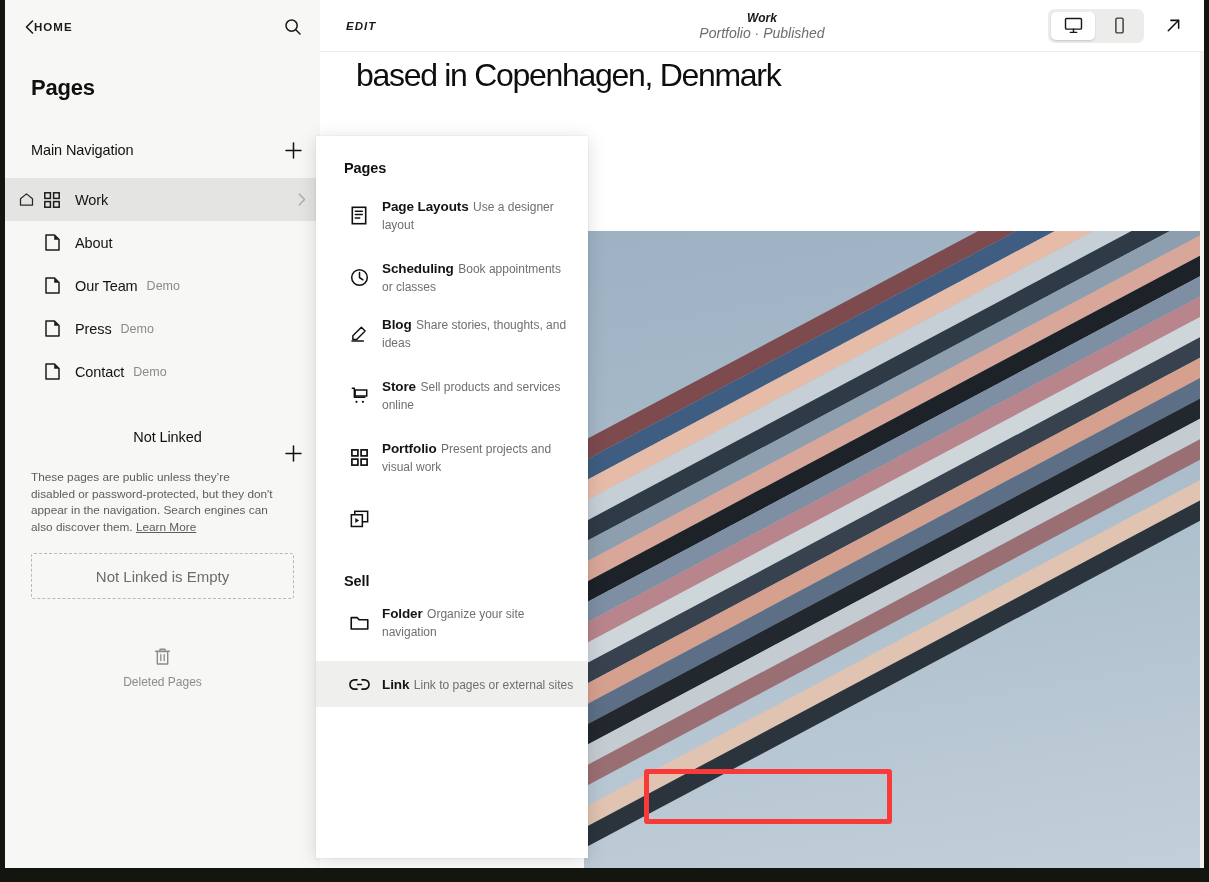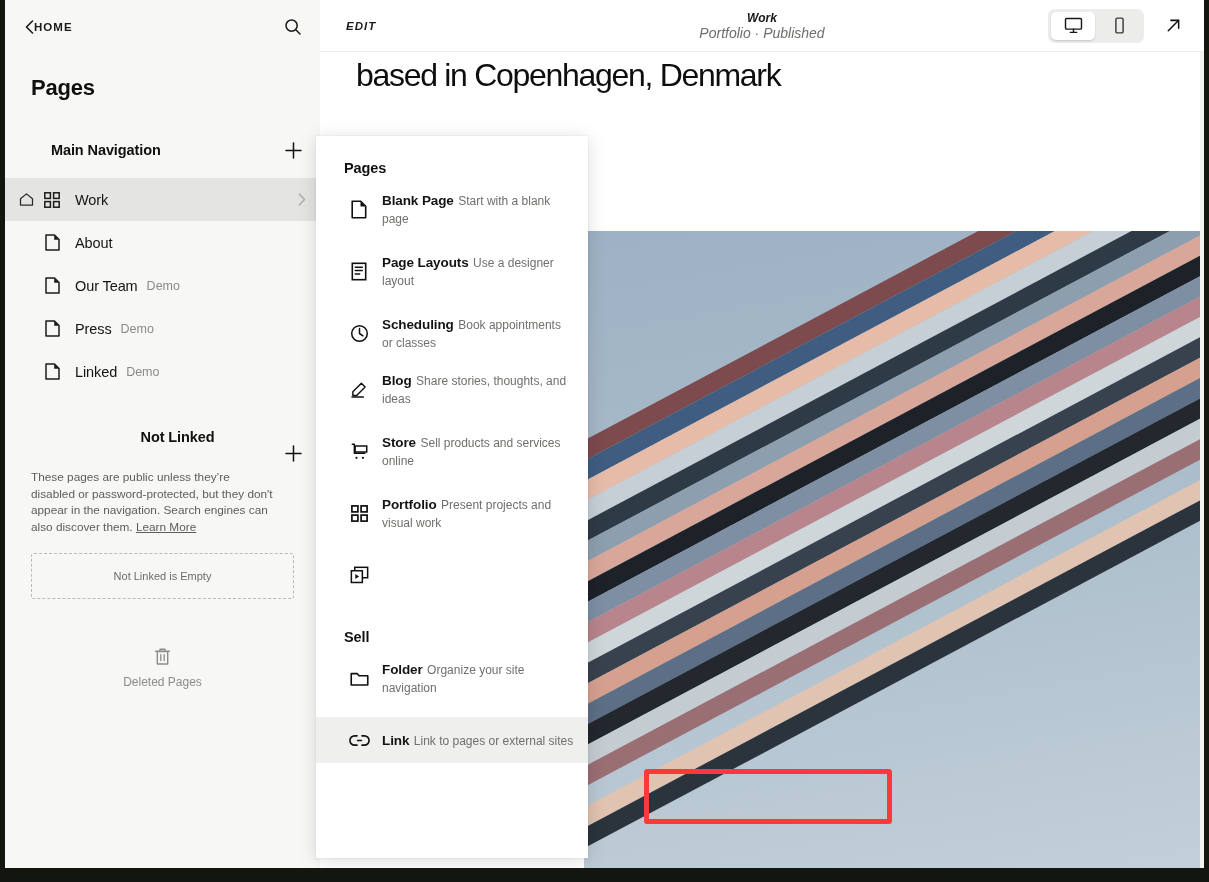--- a/index.html
+++ b/index.html
@@ -63,24 +63,23 @@
 
   .sb-section-head {
     display: flex; align-items: center;
     padding: 0 16px 0 26px;
     height: 30px;
     margin-top: 34px;
   }
   .sb-section-head.second { margin-top: 36px; flex-direction: column; }
   .sb-section-title {
     font-size: 14.5px;
-    font-weight: bold;
+    font-weight: normal;
     color: #12100e;
     letter-spacing: -0.1px;
-    margin-left: 20px;
   }
   .sb-plus {
     margin-left: auto;
     width: 22px; height: 22px;
     display: flex; align-items: center; justify-content: center;
     cursor: pointer;
   }
 
   .nav-list { margin-top: 13px; }
   .nav-row {
@@ -119,21 +118,21 @@
     color: #5d5d59;
     text-decoration: underline;
     cursor: pointer;
   }
   .nl-empty {
     margin: 18px 26px 0 26px;
     height: 46px;
     border: 1px dashed #b9b9b5;
     border-radius: 3px;
     display: flex; align-items: center; justify-content: center;
-    font-size: 11px;
+    font-size: 15px;
     color: #6c6c68;
   }
 
   .deleted {
     margin-top: 48px;
     display: flex; flex-direction: column; align-items: center; gap: 9px;
     cursor: pointer;
   }
   .deleted-label { font-size: 12px; color: #8b8b87; }
 
@@ -366,21 +365,21 @@
           <span class="nav-demo">Demo</span>
         </div>
 
         <div class="nav-row">
           <span class="nav-ico indent">
             <svg width="15" height="17" viewBox="0 0 15 17">
                 <path d="M1 1h8.5L14 5.6V16H1z" fill="none" stroke="#1c1c1a" stroke-width="1.5" stroke-linejoin="round"></path>
                 <path d="M9.2 1.2v4.6H14" fill="#1c1c1a"></path>
               </svg>
           </span>
-          <span class="nav-label">Linked</span>
+          <span class="nav-label">Contact</span>
           <span class="nav-demo">Demo</span>
         </div>
 
       </div>
 
       <div class="sb-section-head second">
         <span class="sb-section-title">Not Linked</span>
         <span class="sb-plus">
           <svg width="17" height="17" viewBox="0 0 17 17">
               <path d="M8.5 1v15M1 8.5h15" stroke="#111" stroke-width="1.5" stroke-linecap="round"></path>
@@ -470,32 +469,20 @@
         </div>
       </div>
 
       <div class="highlight-box"></div>
     </div>
 
     <div class="panel">
 
       <div class="panel-group-title pg-pages">Pages</div>
 
-      <div class="p-item first">
-        <span class="p-ico">
-          <svg width="16" height="19" viewBox="0 0 16 19">
-              <path d="M1.2 1.2h8.6l4.9 5v11.6H1.2z" fill="none" stroke="#101010" stroke-width="1.6" stroke-linejoin="round"></path>
-              <path d="M9.5 1.4v5h5" fill="#101010"></path>
-            </svg>
-        </span>
-        <span class="p-txt">
-          <span class="p-name">Blank Page</span>
-          <span class="p-desc">Start with a blank page</span>
-        </span>
-      </div>
 
       <div class="p-item">
         <span class="p-ico">
           <svg width="16" height="19" viewBox="0 0 16 19">
               <rect x="1.3" y="1.3" width="13.4" height="16.4" fill="none" stroke="#101010" stroke-width="1.6"></rect>
               <path d="M4.3 5.3h7M4.3 8.6h7M4.3 11.9h4.4" stroke="#101010" stroke-width="1.5" stroke-linecap="round"></path>
             </svg>
         </span>
         <span class="p-txt">
           <span class="p-name">Page Layouts</span>

